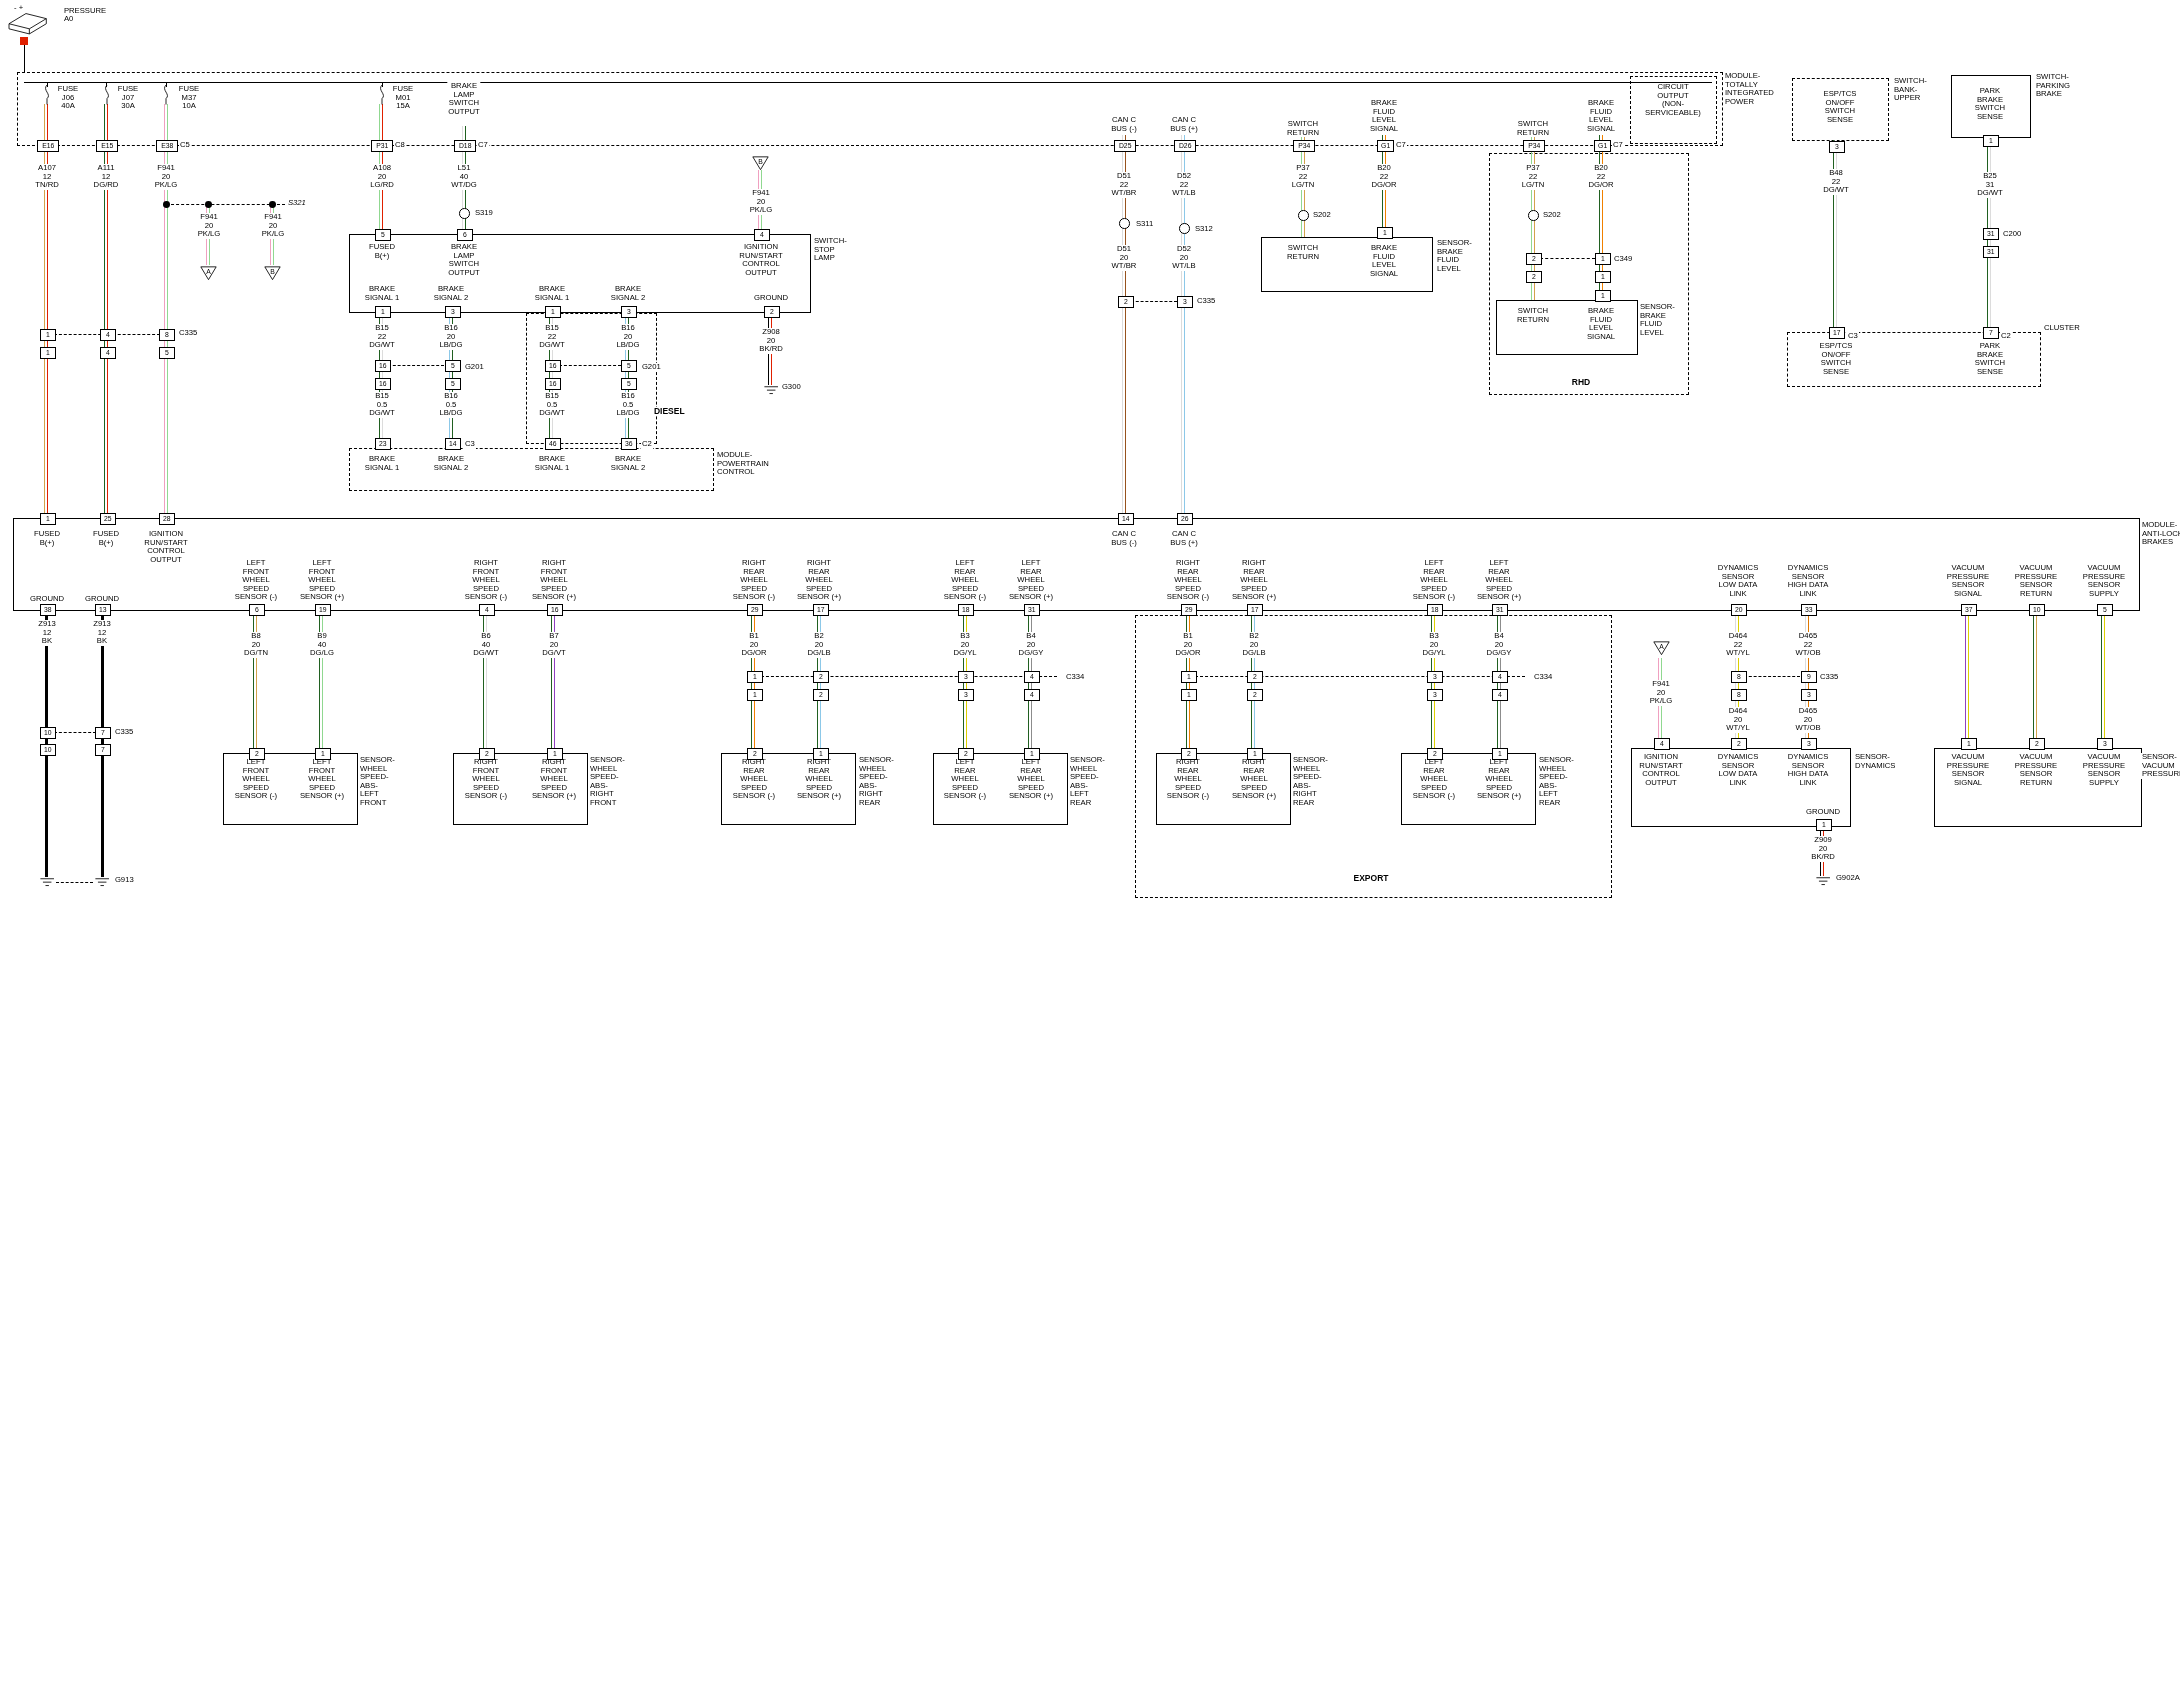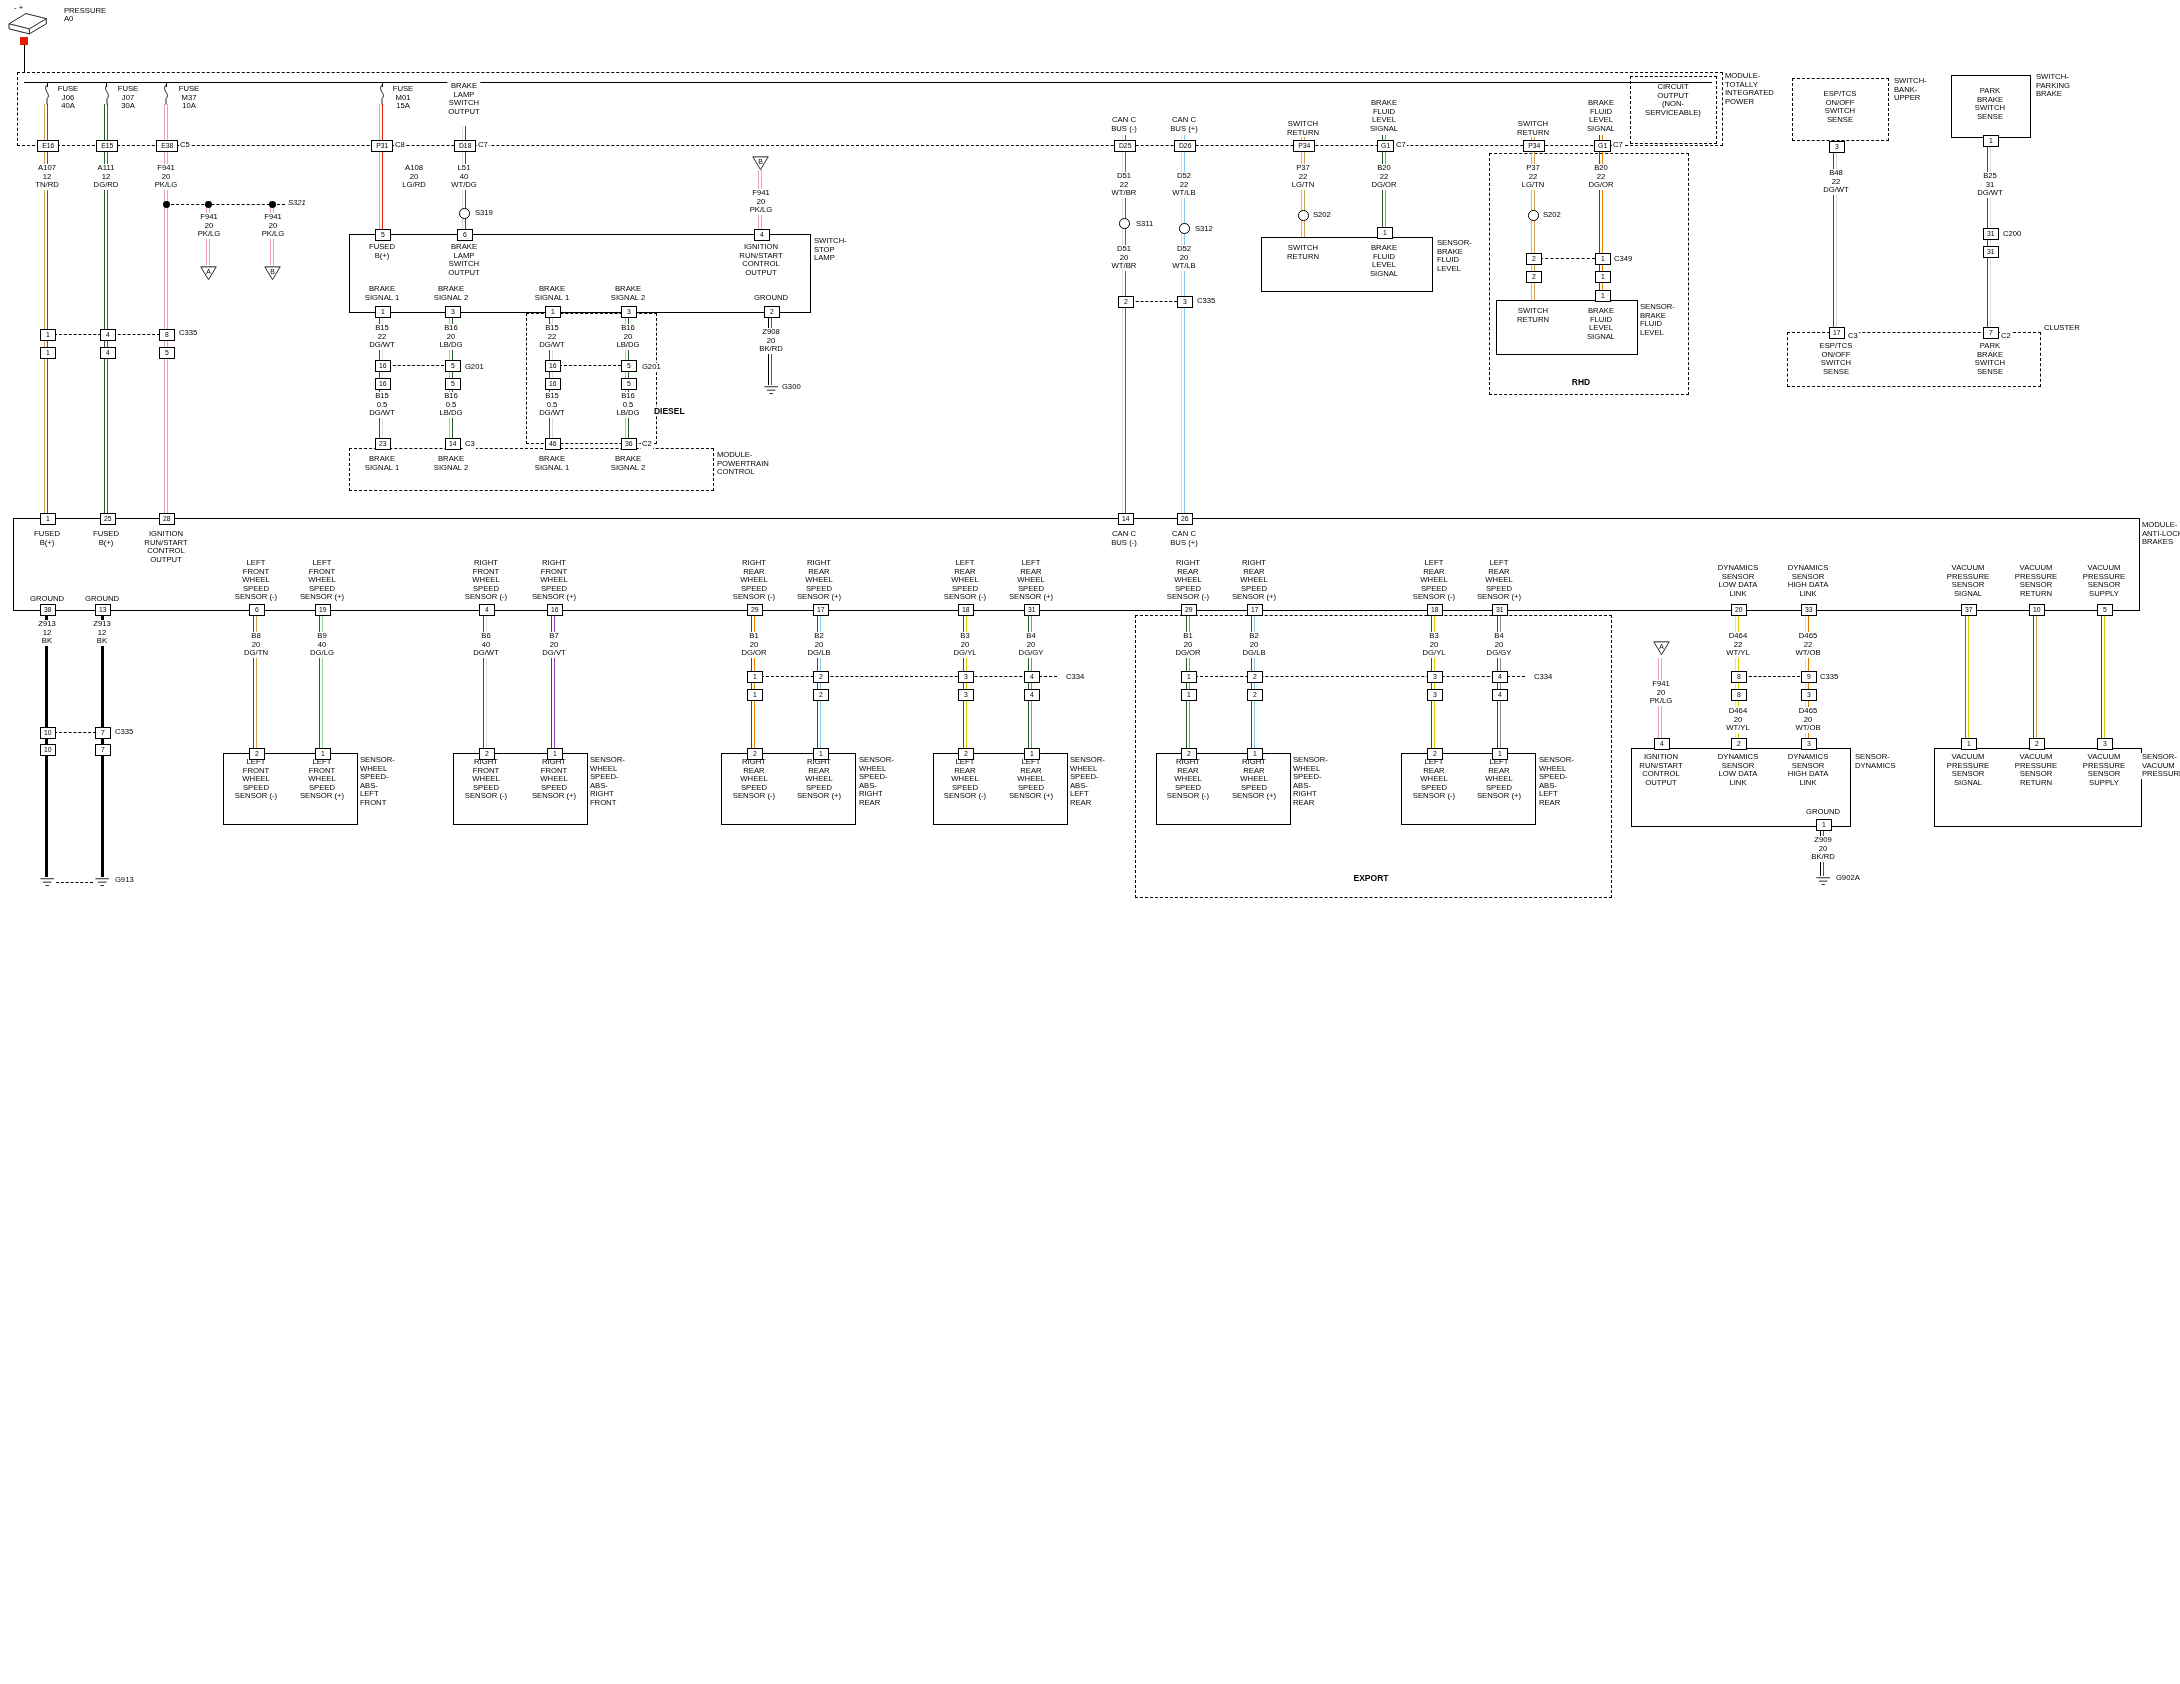--- a/index.html
+++ b/index.html
@@ -228,21 +228,21 @@
     <div class="abs t c" style="left: 166px; top: 164px;">F941
 20
 PK/LG</div>
     <div class="abs t c" style="left: 209px; top: 213px;">F941
 20
 PK/LG</div>
     <div class="abs t c" style="left: 273px; top: 213px;">F941
 20
 PK/LG</div>
     <div class="abs t l" style="left: 287px; top: 199px; font-style: italic;">S321</div>
-    <div class="abs t c" style="left: 382px; top: 164px; margin-left: 32px;">A108
+    <div class="abs t c" style="left: 382px; top: 164px;">A108
 20
 LG/RD</div>
     <div class="abs t c" style="left: 464px; top: 164px;">L51
 40
 WT/DG</div>
     <div class="abs t l" style="left: 474px; top: 209px;">S319</div>
     <div class="abs t c" style="left: 761px; top: 189px;">F941
 20
 PK/LG</div>
     <div class="abs t l" style="left: 813px; top: 237px;">SWITCH-

